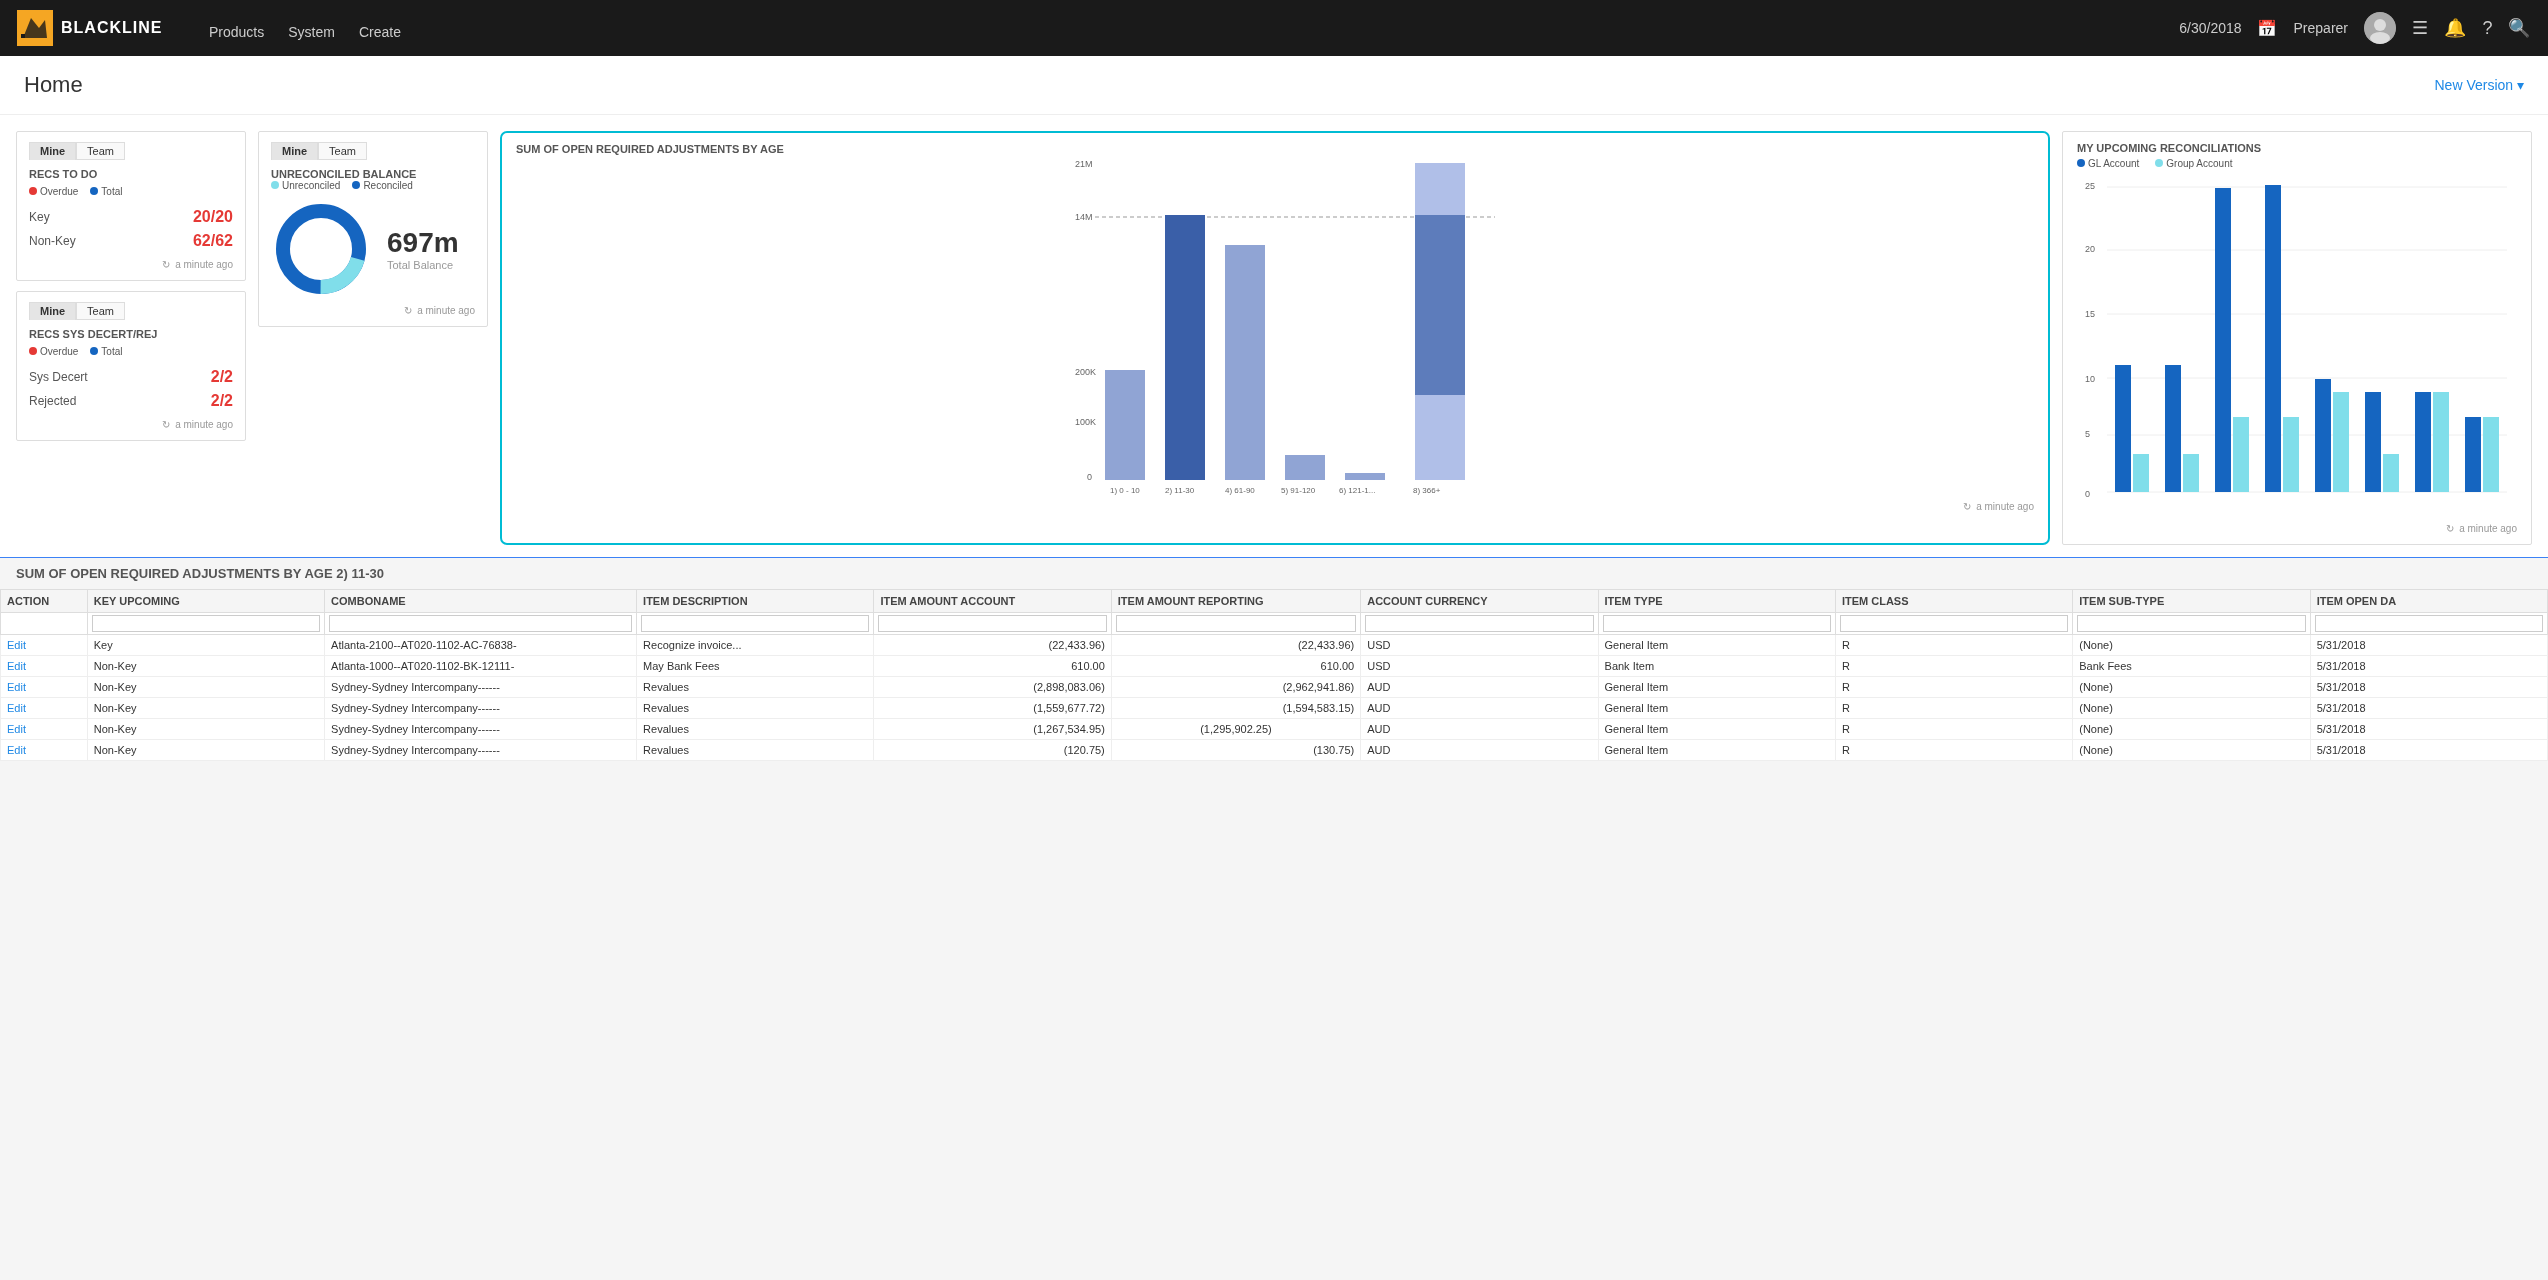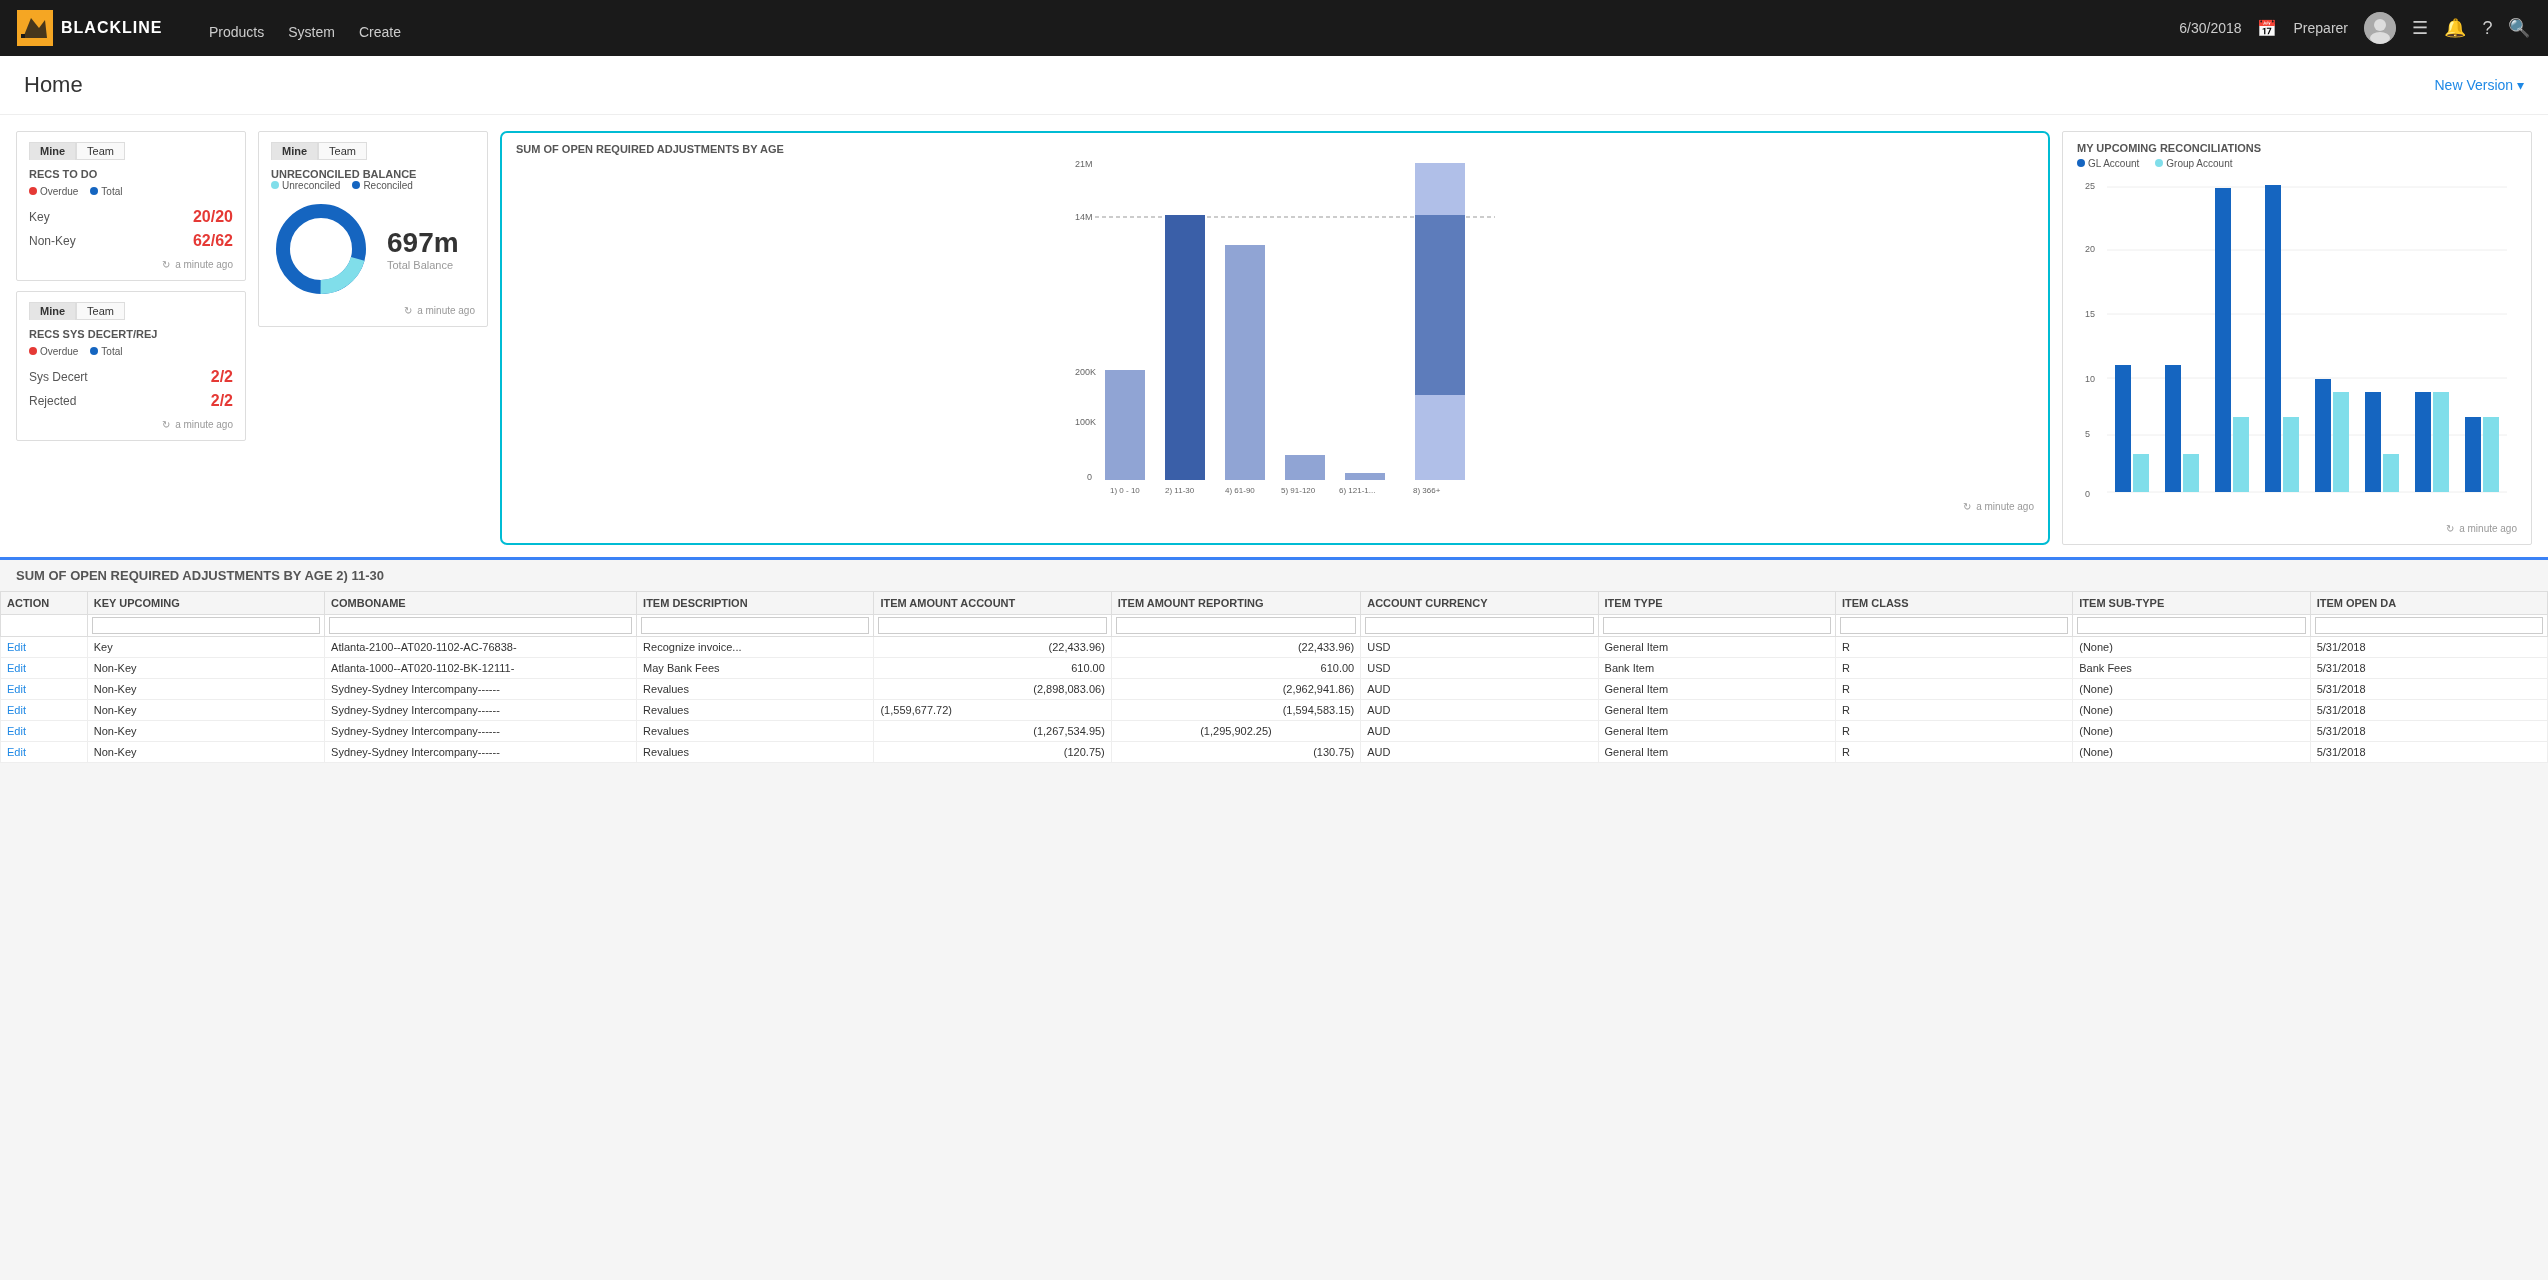--- a/index.html
+++ b/index.html
@@ -54,21 +54,21 @@
     .chart-center { flex: 1; border: 2px solid #00bcd4; border-radius: 7px; background: #fff; padding: 10px 14px; position: relative; }
     .chart-title { font-size: 11px; font-weight: bold; color: #555; text-transform: uppercase; }
 
     
     .chart-right { min-width: 460px; background: #fff; border: 1px solid #ddd; border-radius: 2px; padding: 10px 14px; }
     .chart-right-title { font-size: 11px; font-weight: bold; color: #555; text-transform: uppercase; margin-bottom: 4px; }
     .chart-right-legend { display: flex; gap: 16px; margin-bottom: 8px; font-size: 10px; color: #555; }
 
     
     .table-section { margin-top: 12px; background: #fff; }
-    .table-section-title { padding: 8px 16px; font-size: 13px; font-weight: bold; color: #555; background: #f5f5f5; border-top: 3px solid #3b82f6; }
+    .table-section-title { padding: 8px 16px; font-size: 13px; font-weight: bold; color: #555; background: #f5f5f5; border-top: 1px solid #3b82f6; }
     table { width: 100%; border-collapse: collapse; font-size: 11px; }
     thead th { background: #f5f5f5; border: 1px solid #ddd; padding: 5px 6px; text-align: left; font-weight: bold; color: #444; white-space: nowrap; }
     thead .filter-row td { padding: 2px 4px; border: 1px solid #ddd; }
     thead .filter-row input { width: 100%; border: 1px solid #ccc; padding: 2px 4px; font-size: 10px; }
     tbody td { border: 1px solid #eee; padding: 4px 6px; white-space: nowrap; }
     .edit-link { color: #1e88e5; cursor: pointer; font-size: 11px; }
 
     
     svg text { font-family: Arial, sans-serif; }
   </style>
@@ -360,21 +360,21 @@
     <td>General Item</td>
     <td>R</td>
     <td>(None)</td>
     <td>5/31/2018</td>
   </tr>
             <tr>
     <td><span class="edit-link">Edit</span></td>
     <td>Non-Key</td>
     <td>Sydney-Sydney Intercompany------</td>
     <td>Revalues</td>
-    <td style="">(1,559,677.72)</td>
+    <td style="text-align:right;">(1,559,677.72)</td>
     <td style="text-align:right;">(1,594,583.15)</td>
     <td>AUD</td>
     <td>General Item</td>
     <td>R</td>
     <td>(None)</td>
     <td>5/31/2018</td>
   </tr>
             <tr>
     <td><span class="edit-link">Edit</span></td>
     <td>Non-Key</td>

